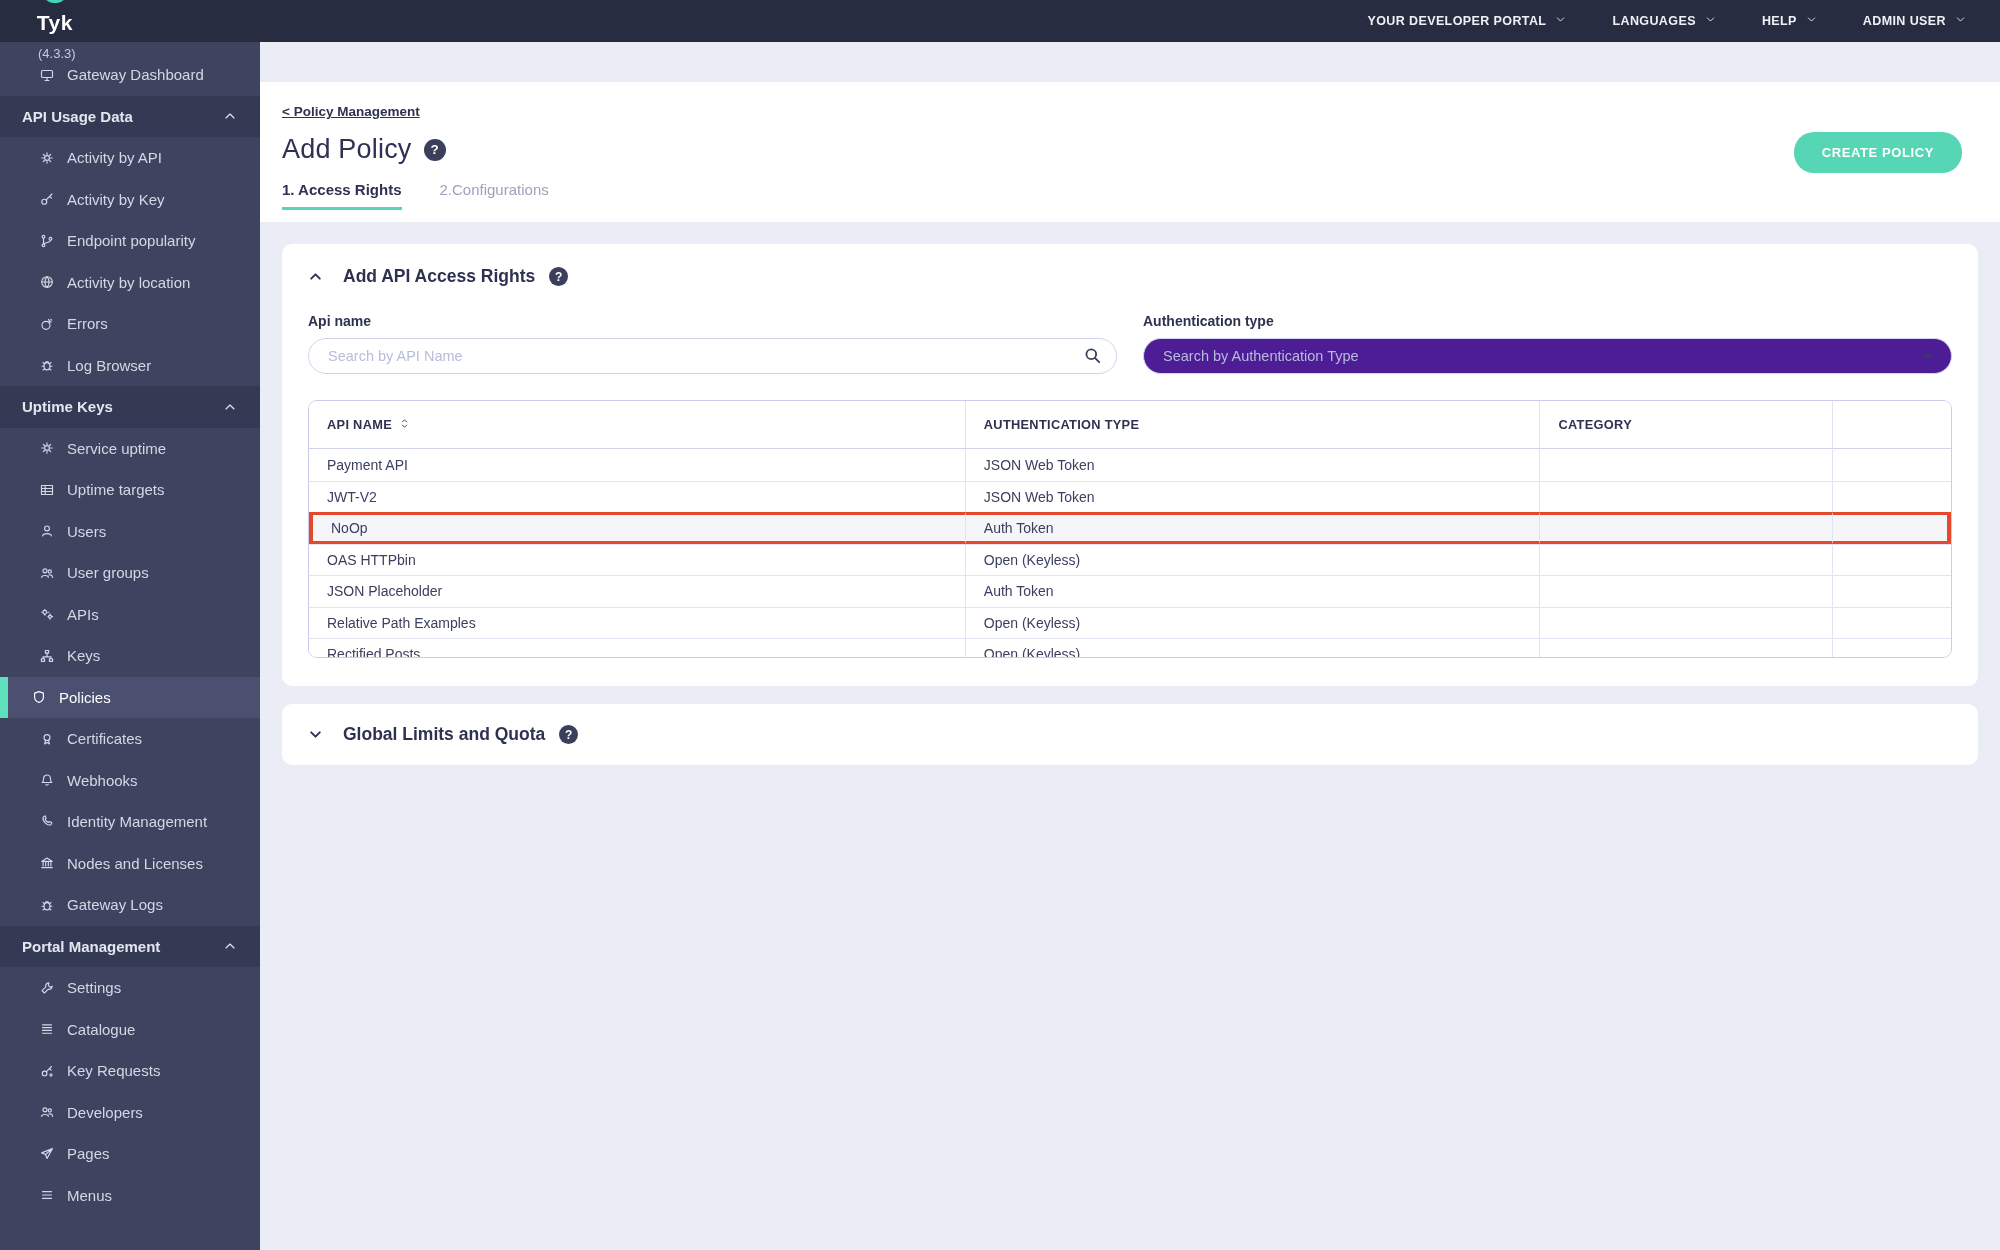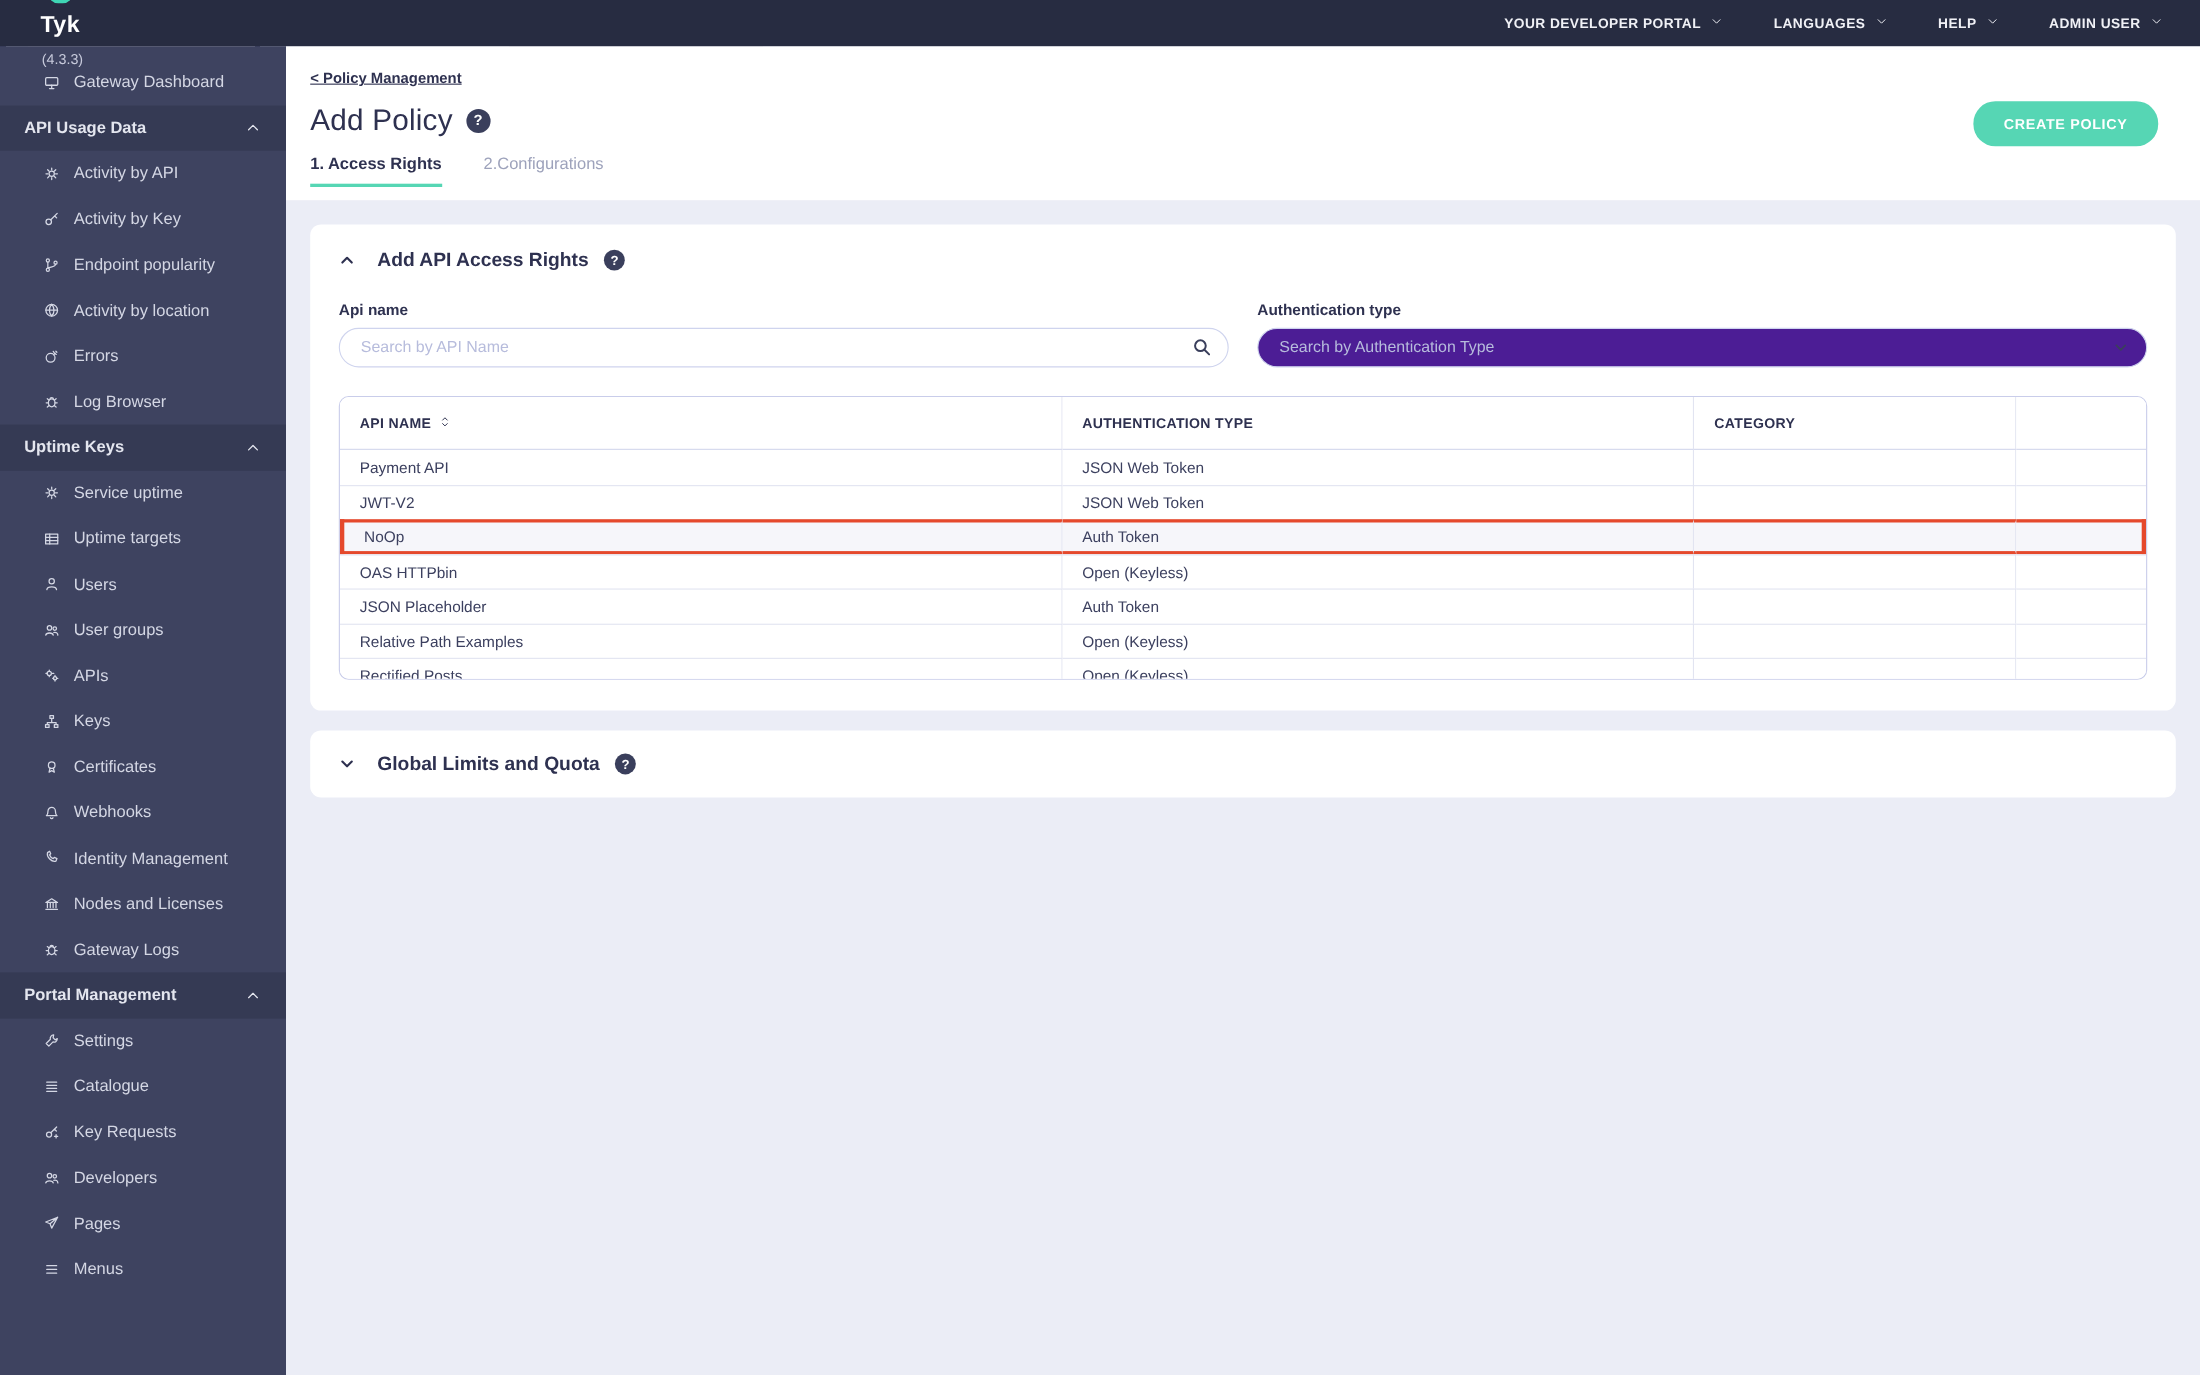--- a/index.html
+++ b/index.html
@@ -43,21 +43,21 @@
   .side-item .icon svg{width:14px;height:14px;}
   .side-item.section{background:var(--section);font-weight:bold;color:#e4e6ef;
     justify-content:space-between;padding:0 22px;font-size:15px;}
   .side-item.section .icon{margin:0;}
   .side-item.active{background:var(--active-bg);color:#fff;}
   .side-item.active::before{content:"";position:absolute;left:0;top:0;bottom:0;width:8px;background:#5fe0bd;}
   .side-item.active .icon{margin-left:32px;}
 
   
   .main{position:fixed;top:42px;left:260px;width:1740px;height:1208px;background:var(--page);}
-  .main-header{background:#fff;padding:20px 22px 0 22px;height:140px;position:relative;}
+  .main-header{background:#fff;padding:20px 22px 0 22px;height:140px;position:relative;margin-top:40px;}
   .breadcrumb{display:inline-block;color:var(--ink);font-size:13.5px;font-weight:bold;
     text-decoration:underline;cursor:pointer;}
   .page-title-row{display:flex;align-items:center;gap:12px;margin-top:14px;}
   .page-title{font-size:27px;font-weight:normal;color:var(--ink);letter-spacing:.2px;}
   .qbadge{width:22px;height:22px;border-radius:50%;background:#3a3f5c;color:#fff;font-size:13.5px;
     font-weight:bold;display:inline-flex;align-items:center;justify-content:center;cursor:pointer;flex:0 0 auto;}
   .qbadge.small{width:19px;height:19px;font-size:12px;}
   .tabs{display:flex;gap:38px;margin-top:16px;}
   .tab{font-size:15px;color:#9da2bb;padding-bottom:9px;cursor:pointer;border-bottom:3px solid transparent;}
   .tab.active{color:var(--ink);font-weight:bold;border-bottom-color:var(--teal);}
@@ -274,20 +274,28 @@
     <div class="side-item">
       <span class="icon">
         <svg viewBox="0 0 14 14" fill="none" stroke="currentColor" stroke-width="1.15" stroke-linecap="round" stroke-linejoin="round">
           <rect x="5.4" y="1.5" width="3.2" height="2.6"></rect>
           <rect x="1.4" y="9.7" width="3.2" height="2.6"></rect>
           <rect x="9.4" y="9.7" width="3.2" height="2.6"></rect>
           <path d="M7 4.1v2.2M3 9.7V7.9h8v1.8M7 6.3v1.6"></path>
         </svg>
       </span>
       <span>Keys</span>
+    </div>
+    <div class="side-item active">
+      <span class="icon">
+        <svg viewBox="0 0 14 14" fill="none" stroke="currentColor" stroke-width="1.15" stroke-linecap="round" stroke-linejoin="round">
+          <path d="M7 1.6l4.4 1.5v3.8c0 2.9-1.9 4.7-4.4 5.5-2.5-.8-4.4-2.6-4.4-5.5V3.1z"></path>
+        </svg>
+      </span>
+      <span>Policies</span>
     </div>
     <div class="side-item">
       <span class="icon">
         <svg viewBox="0 0 14 14" fill="none" stroke="currentColor" stroke-width="1.15" stroke-linecap="round" stroke-linejoin="round">
           <circle cx="7" cy="5.6" r="3"></circle>
           <path d="M5.6 8.2L4.6 12l2.4-1.4L9.4 12l-1-3.8"></path>
         </svg>
       </span>
       <span>Certificates</span>
     </div>

